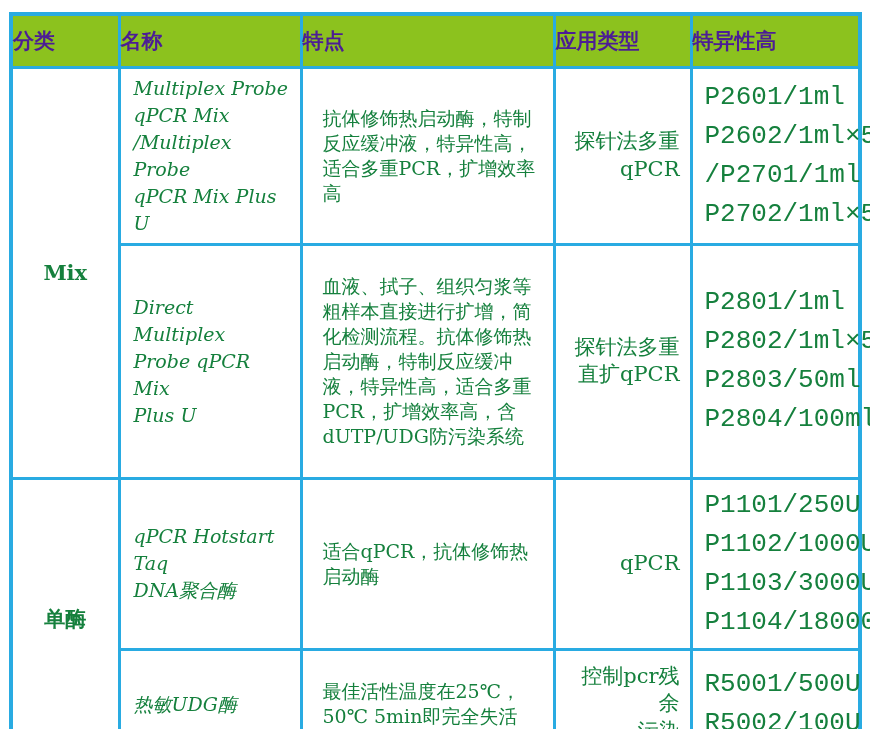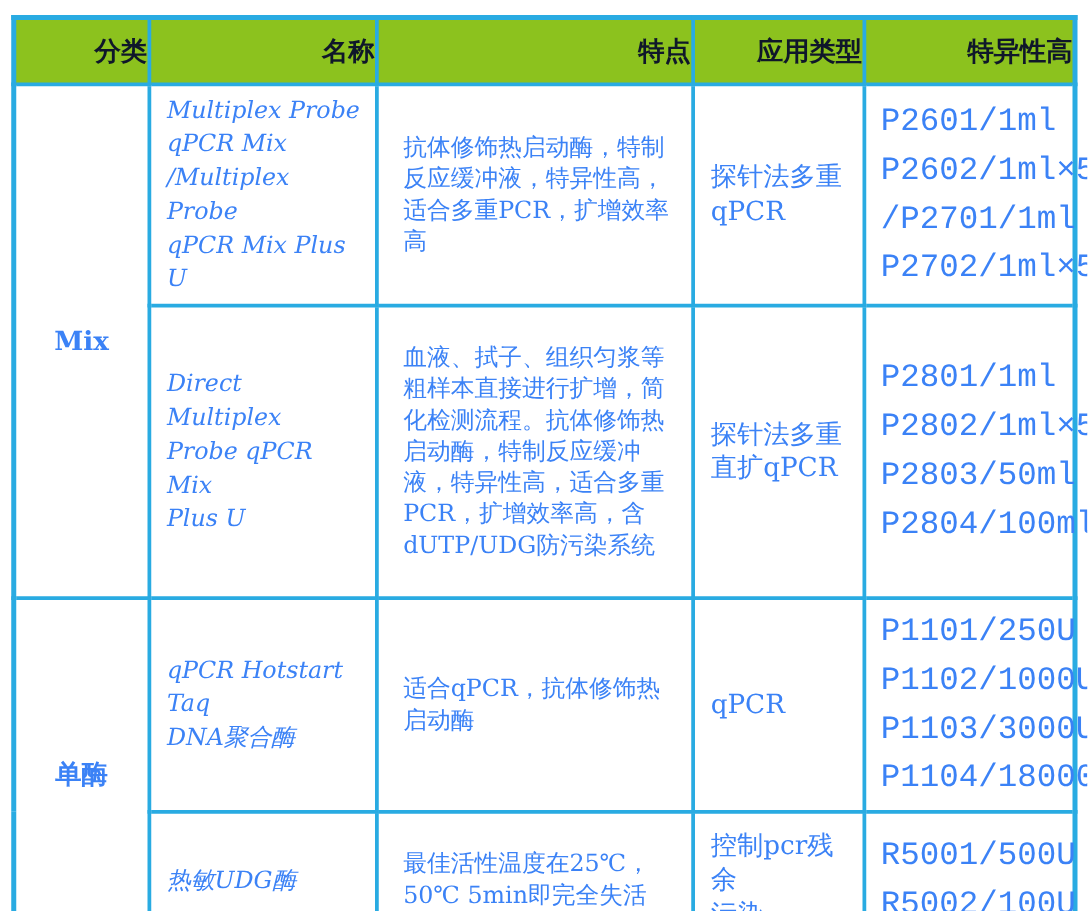--- a/index.html
+++ b/index.html
@@ -32,29 +32,29 @@
   col.c-features { width: 253px; }
   col.c-apptype  { width: 137px; }
   col.c-catalog  { width: 169px; }
 
   th {
     background: #8cc21e;
     border: 3px solid #29abe2;
     font-family: "DejaVu Sans", "Liberation Sans", sans-serif;
     font-weight: bold;
     font-size: 21px;
-    color: #0f172a;
+    color: #4c1d95;
     height: 50px;
-    text-align: right;
+    text-align: left;
     vertical-align: middle;
     padding: 0;
   }
   td {
     border: 3px solid #29abe2;
-    color: #3b82f6;
+    color: #15803d;
     font-size: 21px;
     line-height: 1.32;
     vertical-align: middle;
     background: #ffffff;
     padding: 6px 10px 6px 14px;
   }
   tr.row-1 { height: 160px; }
   tr.row-2 { height: 234px; }
   tr.row-3 { height: 128px; }
   tr.row-4 { height: 111px; }
@@ -73,20 +73,21 @@
     padding-left: 13px;
   }
   td.cell-features {
     padding-left: 20px;
     padding-right: 12px;
     font-size: 19px;
   }
   td.cell-apptype {
     white-space: pre-line;
     padding-left: 13px;
+    text-align: right;
   }
   td.cell-catalog {
     white-space: pre-line;
     font-size: 26px;
     line-height: 1.5;
     padding-left: 12px;
     font-family: Liberation Mono, monospace;
   }
 </style>
 </head>

